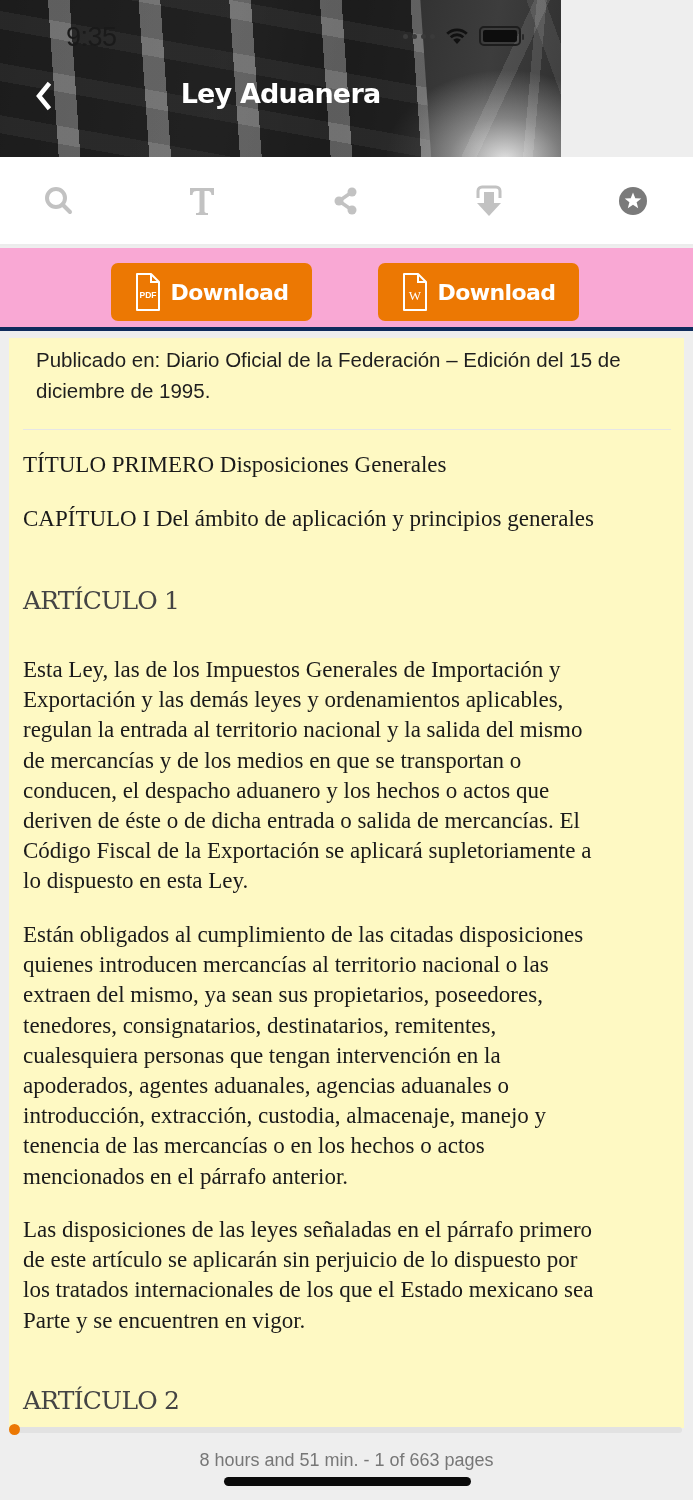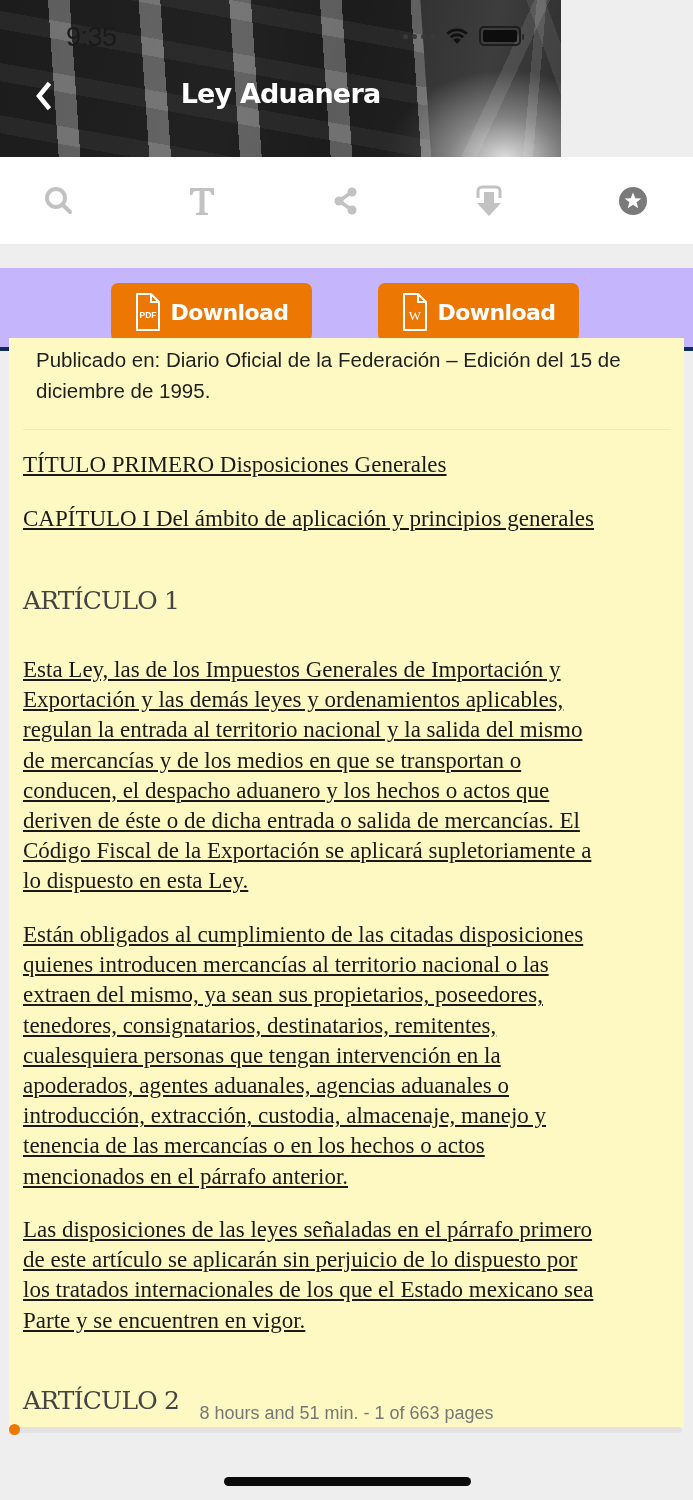--- a/index.html
+++ b/index.html
@@ -55,62 +55,61 @@
 
     
     .toolbar {
       position: absolute; left: 0; top: 157px; width: 693px; height: 89px; background: #ffffff;
       border-bottom: 2px solid #ececec;
     }
     .tool { position: absolute; top: 26px; width: 36px; height: 36px; display: flex; align-items: center; justify-content: center; cursor: pointer; }
 
     
     .download-bar {
-      position: absolute; left: 0; top: 248px; width: 693px; height: 83px; background: #c4b5fd;
+      position: absolute; left: 0; top: 248px; width: 693px; height: 83px; background: #f9a8d4;
       border-bottom: 4px solid #0f2b5c;
-      margin-top: 20px;
     }
     .dl-btn {
       position: absolute; top: 15px; height: 58px; width: 201px; border-radius: 7px;
       background: #ec7803; display: flex; align-items: center; justify-content: center; gap: 10px;
       cursor: pointer;
     }
     .dl-btn .dl-label {
       font-family: "DejaVu Sans", sans-serif; font-weight: bold; font-size: 22px; color: #ffffff; letter-spacing: -0.6px;
     }
 
     
     .doc {
       position: absolute; left: 9px; top: 338px; width: 675px; height: 1090px; background: #fef9c3; overflow: hidden;
     }
     .pub {
       position: absolute; left: 27px; top: 6px; width: 630px;
       font-family: "Liberation Sans", sans-serif; font-size: 20.5px; line-height: 31px; color: #1f1f1f;
     }
     .divider { position: absolute; left: 14px; top: 91px; width: 648px; height: 1px; background: #e6e6e6; }
-    .serif { font-family: "Liberation Serif", serif; color: #1a1a1a; text-decoration: underline; }
+    .serif { font-family: "Liberation Serif", serif; color: #1a1a1a; }
     .line-head { position: absolute; left: 14px; font-size: 23px; }
     .art-head {
       position: absolute; left: 14px; font-family: "DejaVu Serif", serif; font-weight: normal;
       font-size: 25px; color: #444444; letter-spacing: -0.8px;
     }
     .para {
       position: absolute; left: 14px; width: 652px; font-size: 23px; line-height: 30.2px;
     }
     .para span { display: block; white-space: nowrap; }
 
     
     .progress-track {
       position: absolute; left: 10px; top: 1427px; width: 672px; height: 6px; background: #e2e2e2; border-radius: 3px;
     }
     .progress-knob {
       position: absolute; left: 9px; top: 1424px; width: 11px; height: 11px; border-radius: 50%; background: #ec7803;
     }
     .reading-status {
-      position: absolute; left: 0; right: 0; top: 1403px; text-align: center;
+      position: absolute; left: 0; right: 0; top: 1450px; text-align: center;
       font-family: "Liberation Sans", sans-serif; font-size: 18px; color: #777777;
     }
     .home-indicator {
       position: absolute; left: 224px; top: 1477px; width: 247px; height: 9px; background: #0a0a0a; border-radius: 5px;
     }
   </style>
 </head>
 <body>
 
 <div class="header">

